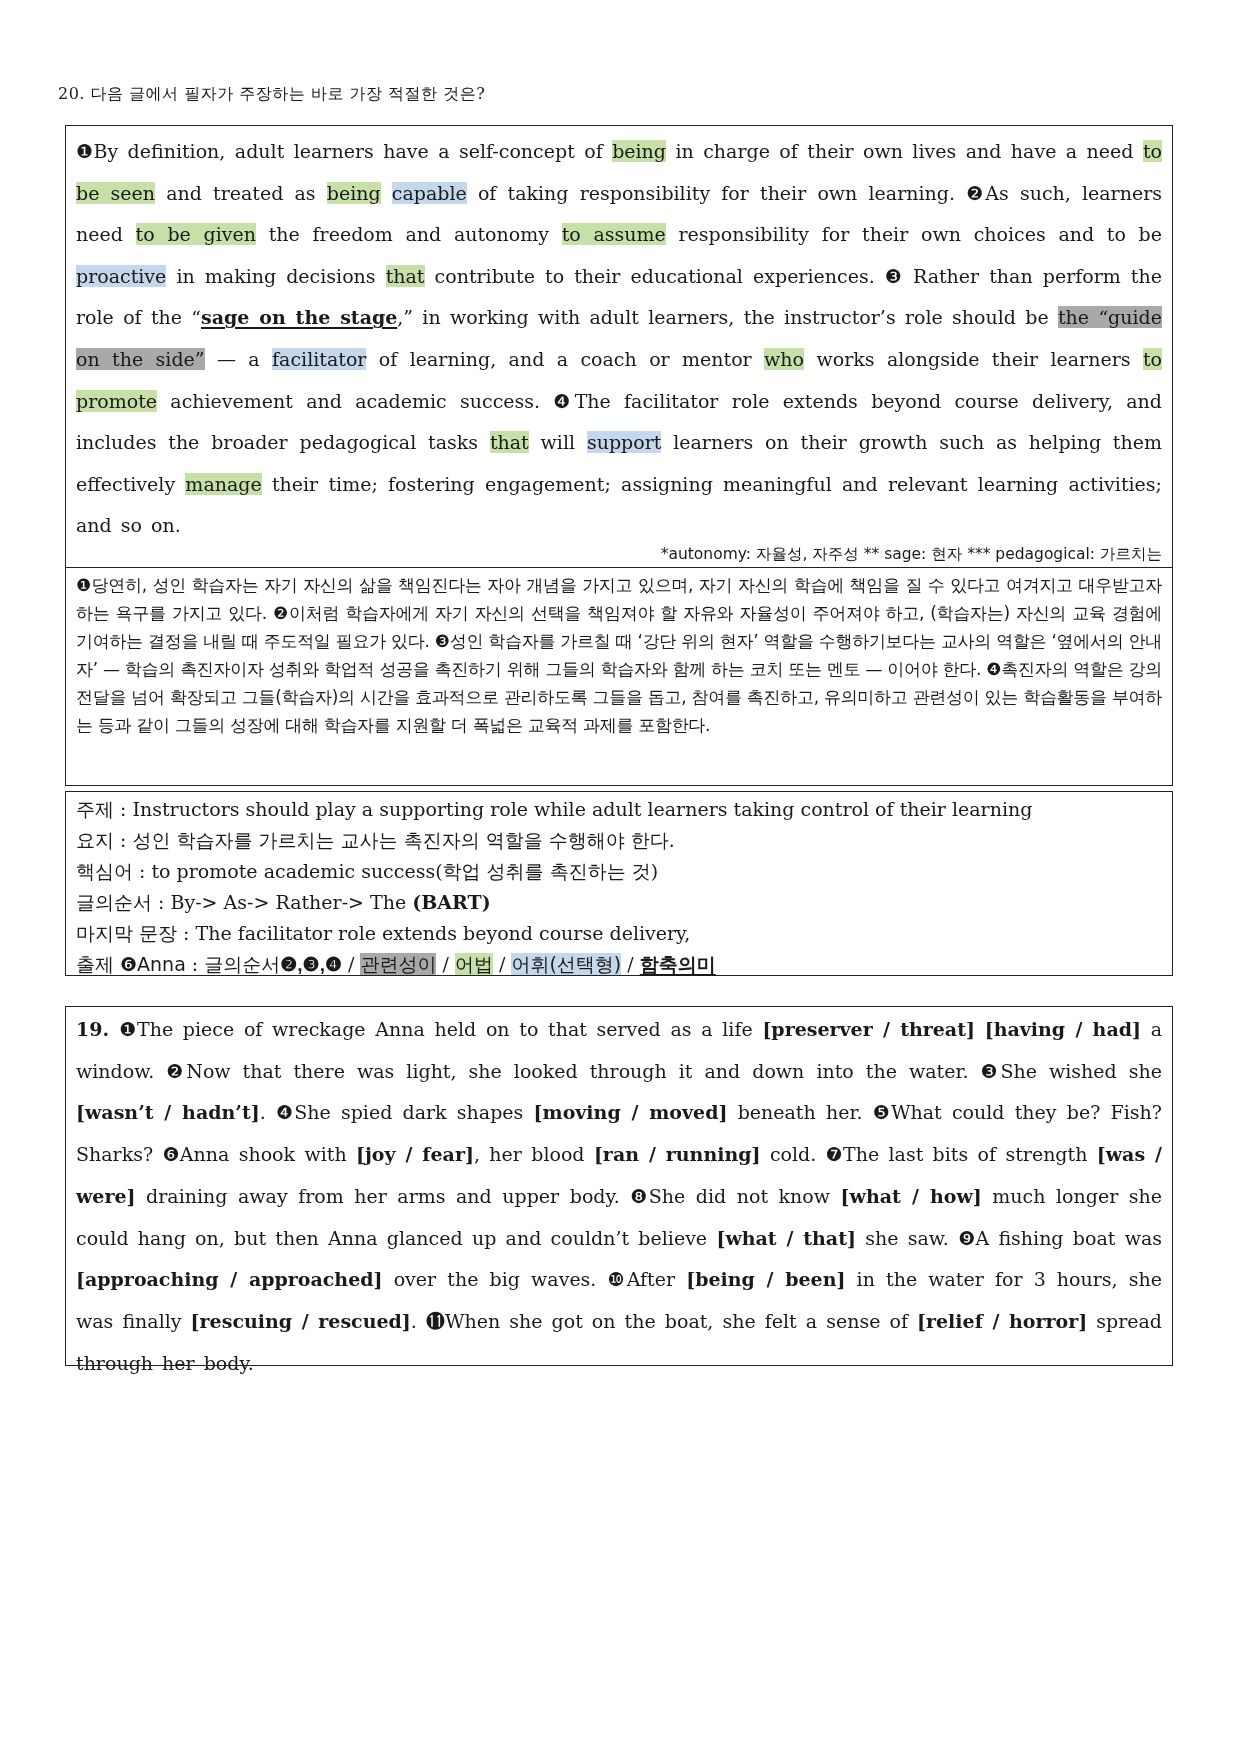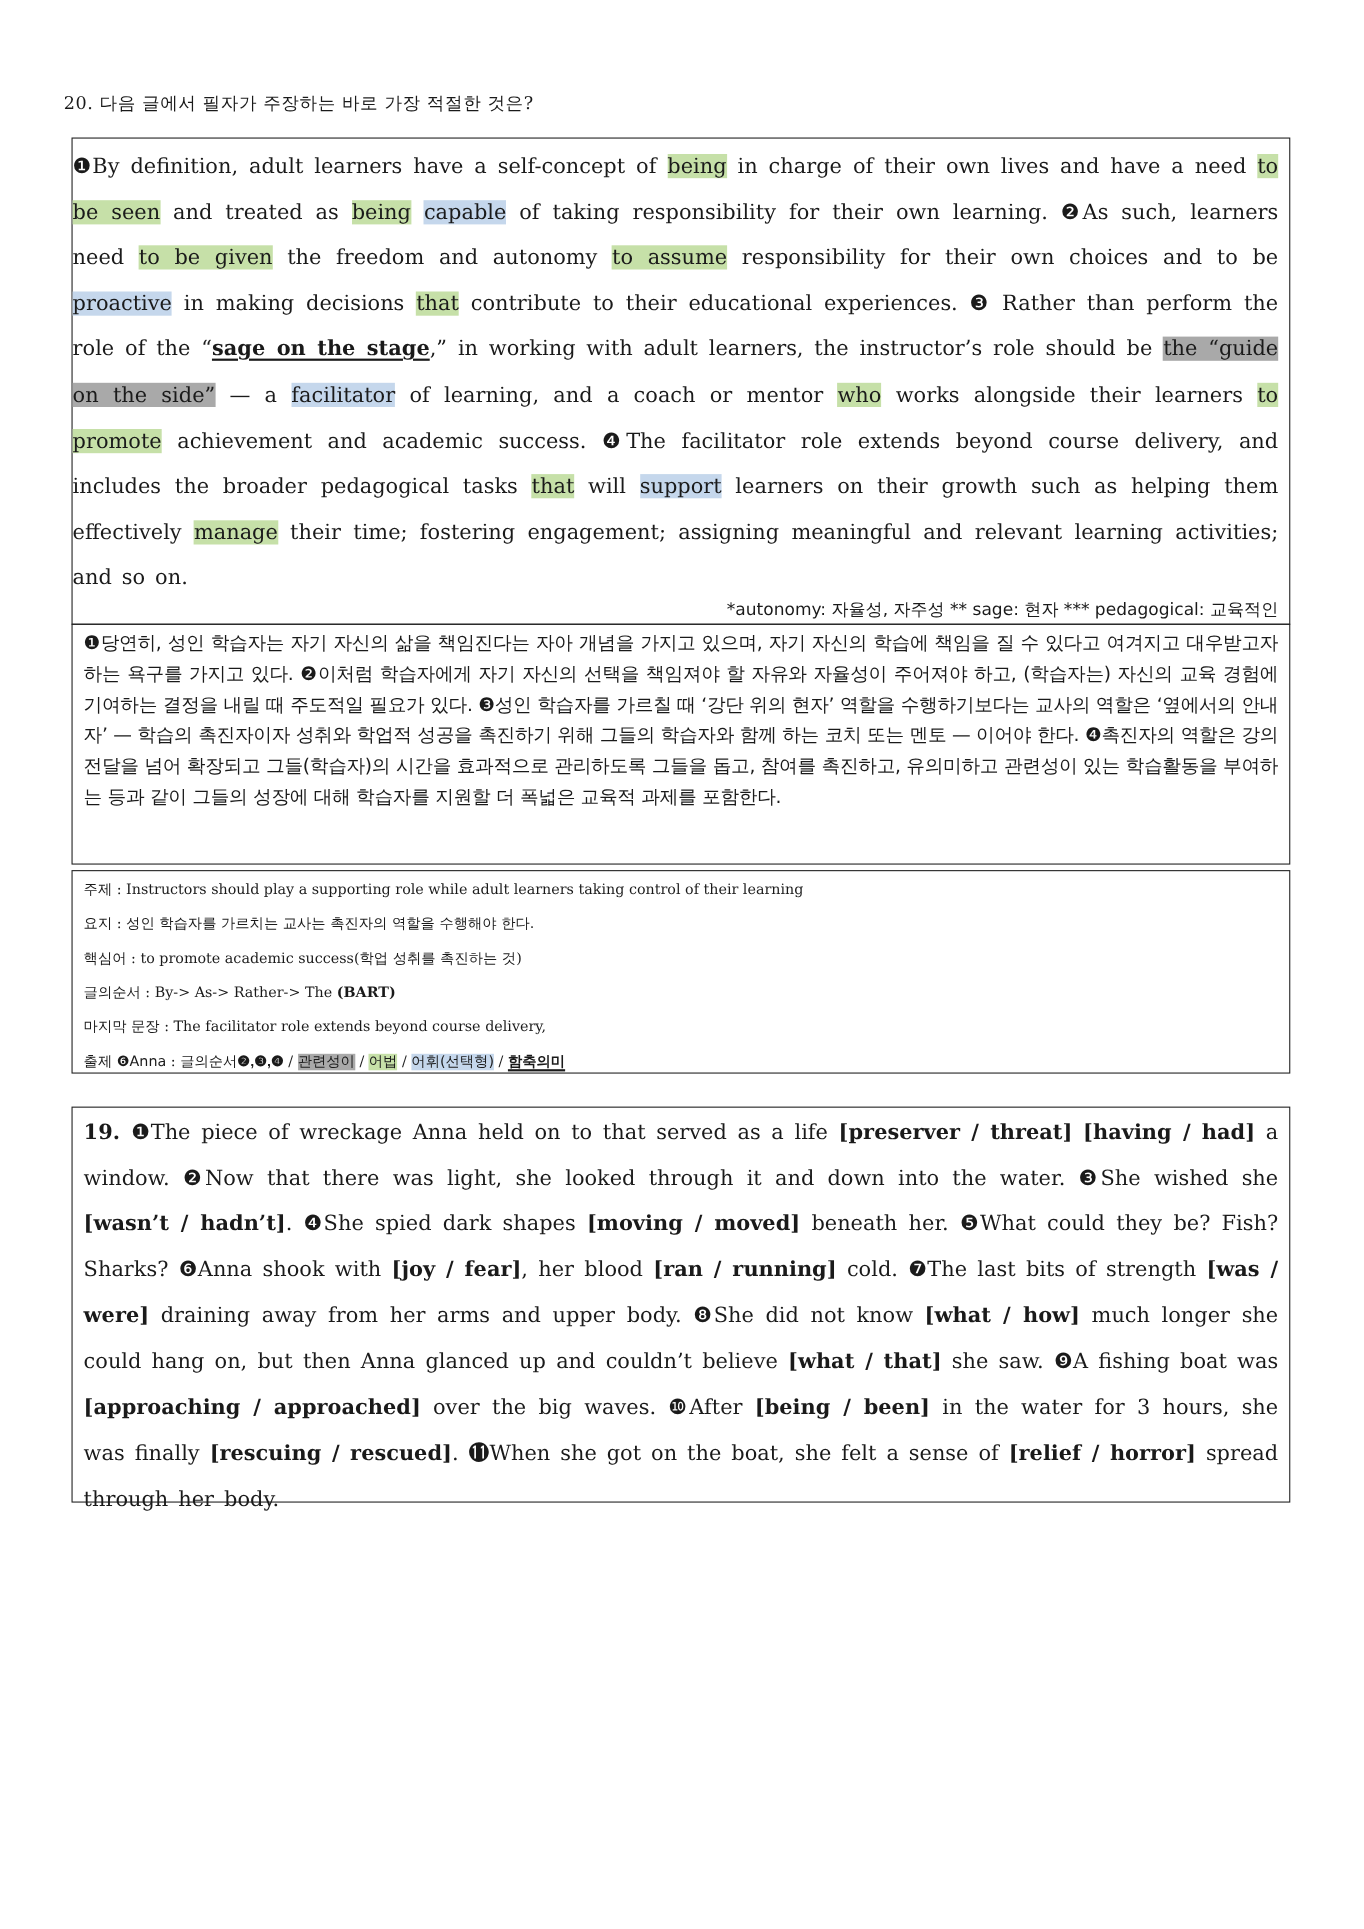--- a/index.html
+++ b/index.html
@@ -10,41 +10,41 @@
   .q-title {
     position: absolute; left: 58px; top: 84px;
     font-size: 16px; letter-spacing: 0.5px;
   }
   .box {
     position: absolute; left: 65px; width: 1108px;
     border: 1.3px solid #222; box-sizing: border-box;
   }
   .passage {
     top: 125px; height: 443px;
-    padding: 5px 10px 0 0;
+    padding: 5px 10px 0 10px;
   }
   .passage .en {
     font-size: 19px; line-height: 41.6px; text-align: justify;
     text-align-last: left; word-spacing: 3px;
   }
   .glossary {
     position: absolute; right: 10px; bottom: 2px;
     font-size: 15.5px; font-family: "DejaVu Sans", "Liberation Sans", sans-serif;
   }
   .translation {
     top: 567px; height: 219px;
     padding: 3px 10px 0 10px;
     font-family: "DejaVu Sans", "Liberation Sans", sans-serif;
     font-size: 17px; line-height: 28px; text-align: justify; text-align-last: left;
     letter-spacing: -0.3px;
   }
   .summary {
     top: 791px; height: 185px;
     padding: 2px 25px 0 10px;
-    font-size: 13px; line-height: 31px;
+    font-size: 19px; line-height: 31px;
   }
   .summary .row { white-space: nowrap; }
   .summary .k { font-family: "DejaVu Sans", "Liberation Sans", sans-serif; }
   .q19 {
     top: 1006px; height: 360px;
     padding: 2px 10px 16px 10px;
     font-size: 19px; line-height: 41.7px; text-align: justify; text-align-last: left;
     word-spacing: 3px;
   }
   .hl-g { background: #c6e0a8; }
@@ -54,21 +54,21 @@
   .b { font-weight: bold; }
   .num { font-family: Liberation Sans, sans-serif; }
 </style>
 </head>
 <body>
 
 <div class="q-title">20. 다음 글에서 필자가 주장하는 바로 가장 적절한 것은?</div>
 
 <div class="box passage">
   <div class="en" id="passage-text"><span>❶By definition, adult learners have a self-concept of </span><span class="hl-g">being</span><span> in charge of their own lives and have a need </span><span class="hl-g">to be seen</span><span> and treated as </span><span class="hl-g">being</span><span> </span><span class="hl-b">capable</span><span> of taking responsibility for their own learning. ❷As such, learners need </span><span class="hl-g">to be given</span><span> the freedom and autonomy </span><span class="hl-g">to assume</span><span> responsibility for their own choices and to be </span><span class="hl-b">proactive</span><span> in making decisions </span><span class="hl-g">that</span><span> contribute to their educational experiences. ❸ Rather than perform the role of the “</span><span class="ul">sage on the stage</span><span>,” in working with adult learners, the instructor’s role should be </span><span class="hl-gray">the “guide on the side”</span><span> — a </span><span class="hl-b">facilitator</span><span> of learning, and a coach or mentor </span><span class="hl-g">who</span><span> works alongside their learners </span><span class="hl-g">to promote</span><span> achievement and academic success. ❹The facilitator role extends beyond course delivery, and includes the broader pedagogical tasks </span><span class="hl-g">that</span><span> will </span><span class="hl-b">support</span><span> learners on their growth such as helping them effectively </span><span class="hl-g">manage</span><span> their time; fostering engagement; assigning meaningful and relevant learning activities; and so on.</span></div>
-  <div class="glossary">*autonomy: 자율성, 자주성 ** sage: 현자 *** pedagogical: 교육적인</div>
+  <div class="glossary">*autonomy: 자율성, 자주성 ** sage: 현자 *** pedagogical: 가르치는</div>
 </div>
 
 <div class="box translation">❶당연히, 성인 학습자는 자기 자신의 삶을 책임진다는 자아 개념을 가지고 있으며, 자기 자신의 학습에 책임을 질 수 있다고 여겨지고 대우받고자 하는 욕구를 가지고 있다. ❷이처럼 학습자에게 자기 자신의 선택을 책임져야 할 자유와 자율성이 주어져야 하고, (학습자는) 자신의 교육 경험에 기여하는 결정을 내릴 때 주도적일 필요가 있다. ❸성인 학습자를 가르칠 때 ‘강단 위의 현자’ 역할을 수행하기보다는 교사의 역할은 ‘옆에서의 안내자’ — 학습의 촉진자이자 성취와 학업적 성공을 촉진하기 위해 그들의 학습자와 함께 하는 코치 또는 멘토 — 이어야 한다. ❹촉진자의 역할은 강의 전달을 넘어 확장되고 그들(학습자)의 시간을 효과적으로 관리하도록 그들을 돕고, 참여를 촉진하고, 유의미하고 관련성이 있는 학습활동을 부여하는 등과 같이 그들의 성장에 대해 학습자를 지원할 더 폭넓은 교육적 과제를 포함한다.</div>
 
 <div class="box summary">
   <div class="row">
     <span class="k">주제</span><span> : </span><span>Instructors should play a supporting role while adult learners taking control of their learning</span>
   </div>
   <div class="row">
     <span class="k">요지</span><span> : </span><span class="k">성인 학습자를 가르치는 교사는 촉진자의 역할을 수행해야 한다.</span>

